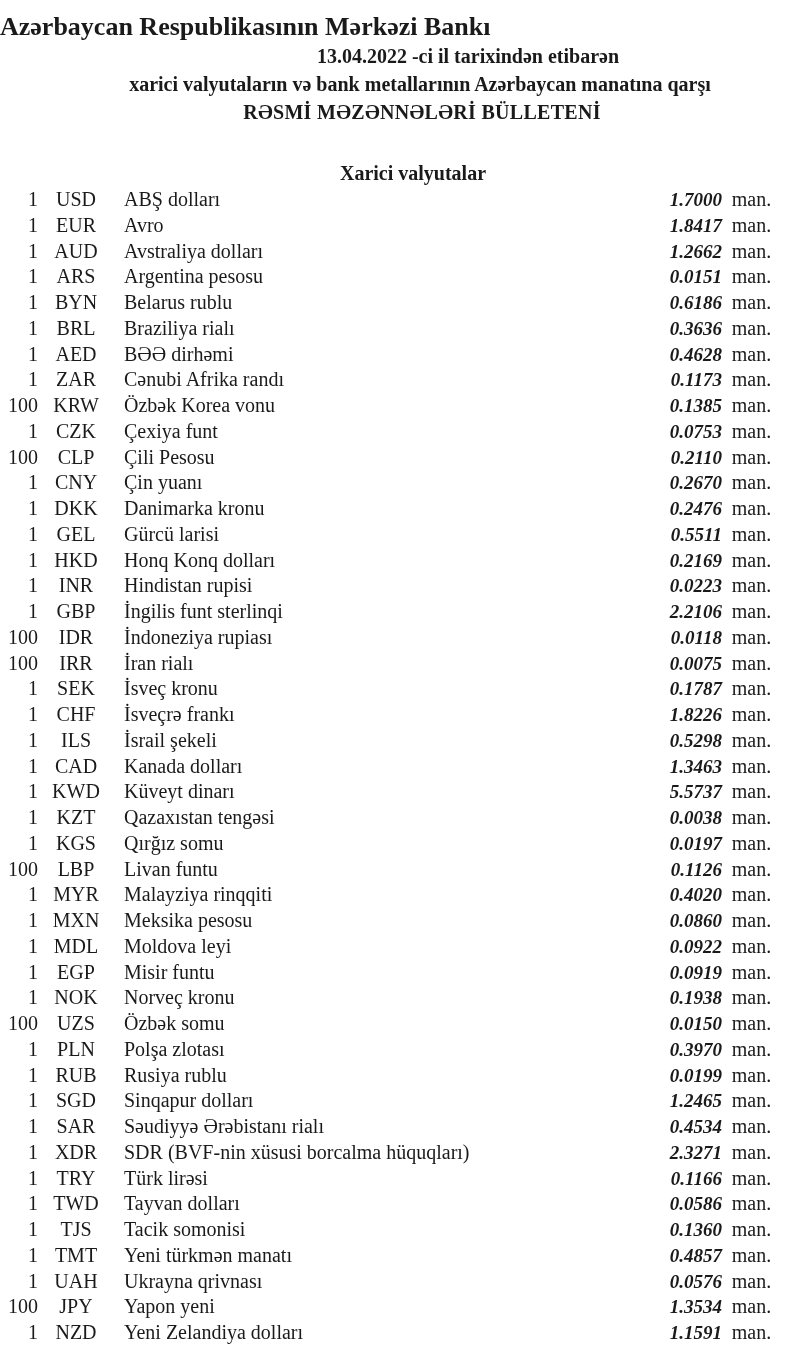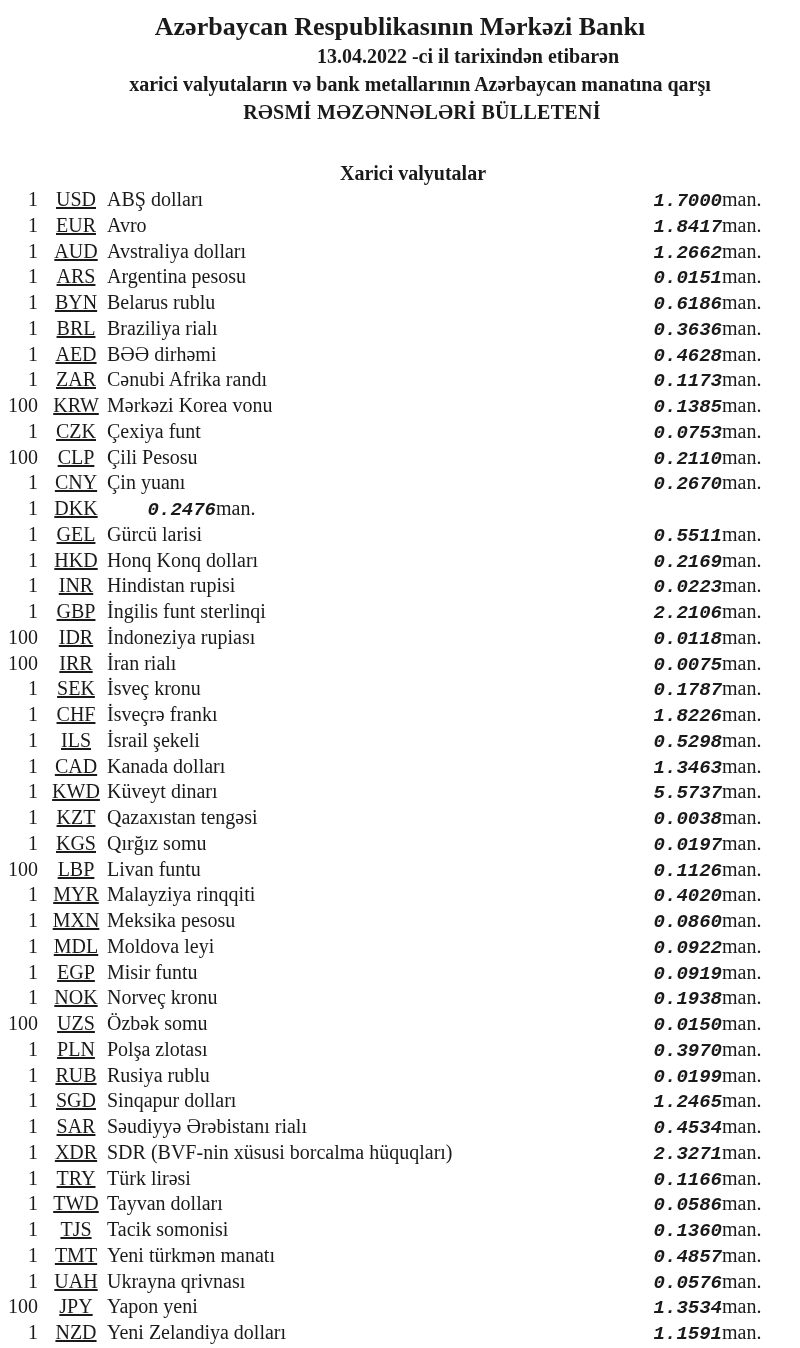--- a/index.html
+++ b/index.html
@@ -4,21 +4,21 @@
 <style>
   html, body { margin: 0; padding: 0; }
   body {
     width: 800px; height: 1348px; overflow: hidden;
     background: #ffffff; color: #1a1a1a;
     font-family: "Liberation Serif", serif;
   }
   .page { position: relative; width: 800px; height: 1348px; }
 
   .bank-title {
-    margin-top: 12px; text-align: center;
+    margin-top: 12px; 
     font-size: 26px; font-weight: bold; line-height: 30px;
   }
   .sub {
     text-align: center; font-size: 20px; font-weight: bold; line-height: 28px;
   }
   .date-line    { transform: translateX(68px); }
   .subject-line { transform: translateX(20px); }
   .bulletin-line{ transform: translateX(22px); letter-spacing: 0.3px; }
 
   .section-title {
@@ -27,27 +27,27 @@
     transform: translateX(13px);
   }
 
   .rows { margin-top: 3px; }
   .row {
     display: flex; align-items: baseline;
     height: 25.75px; line-height: 25.75px;
     font-size: 20px; padding-right: 19px;
   }
   .qty  { flex: none; width: 38px; text-align: right; }
-  .code { flex: none; width: 60px; margin-left: 8px; text-align: center; text-decoration: underline; }
-  .name { flex: 1; margin-left: 1px; white-space: nowrap; overflow: hidden; }
+  .code { flex: none; width: 60px; margin-left: 8px; text-align: center; }
+  .name { flex: 1; margin-left: 18px; white-space: nowrap; overflow: hidden; }
   .rate {
     flex: none; width: 110px; text-align: right;
-    font-weight: bold; font-style: italic; font-size: 19px; font-family: Liberation Mono, monospace;
-  }
-  .unit { flex: none; width: 59px; text-align: left; }
+    font-weight: bold; font-style: italic; font-size: 19px;
+  }
+  .unit { flex: none; width: 59px; text-align: center; }
 </style>
 </head>
 <body>
 
 <div class="page">
 
   <div class="bank-title">Azərbaycan Respublikasının Mərkəzi Bankı</div>
 
   <div class="sub date-line">13.04.2022 -ci il tarixindən etibarən</div>
 
@@ -119,21 +119,21 @@
         <span class="qty">1</span>
         <span class="code">ZAR</span>
         <span class="name">Cənubi Afrika randı</span>
         <span class="rate">0.1173</span>
         <span class="unit">man.</span>
       </div>
 
       <div class="row">
         <span class="qty">100</span>
         <span class="code">KRW</span>
-        <span class="name">Mərkəzi Korea vonu</span>
+        <span class="name">Özbək Korea vonu</span>
         <span class="rate">0.1385</span>
         <span class="unit">man.</span>
       </div>
 
       <div class="row">
         <span class="qty">1</span>
         <span class="code">CZK</span>
         <span class="name">Çexiya funt</span>
         <span class="rate">0.0753</span>
         <span class="unit">man.</span>
@@ -151,20 +151,21 @@
         <span class="qty">1</span>
         <span class="code">CNY</span>
         <span class="name">Çin yuanı</span>
         <span class="rate">0.2670</span>
         <span class="unit">man.</span>
       </div>
 
       <div class="row">
         <span class="qty">1</span>
         <span class="code">DKK</span>
+        <span class="name">Danimarka kronu</span>
         <span class="rate">0.2476</span>
         <span class="unit">man.</span>
       </div>
 
       <div class="row">
         <span class="qty">1</span>
         <span class="code">GEL</span>
         <span class="name">Gürcü larisi</span>
         <span class="rate">0.5511</span>
         <span class="unit">man.</span>

